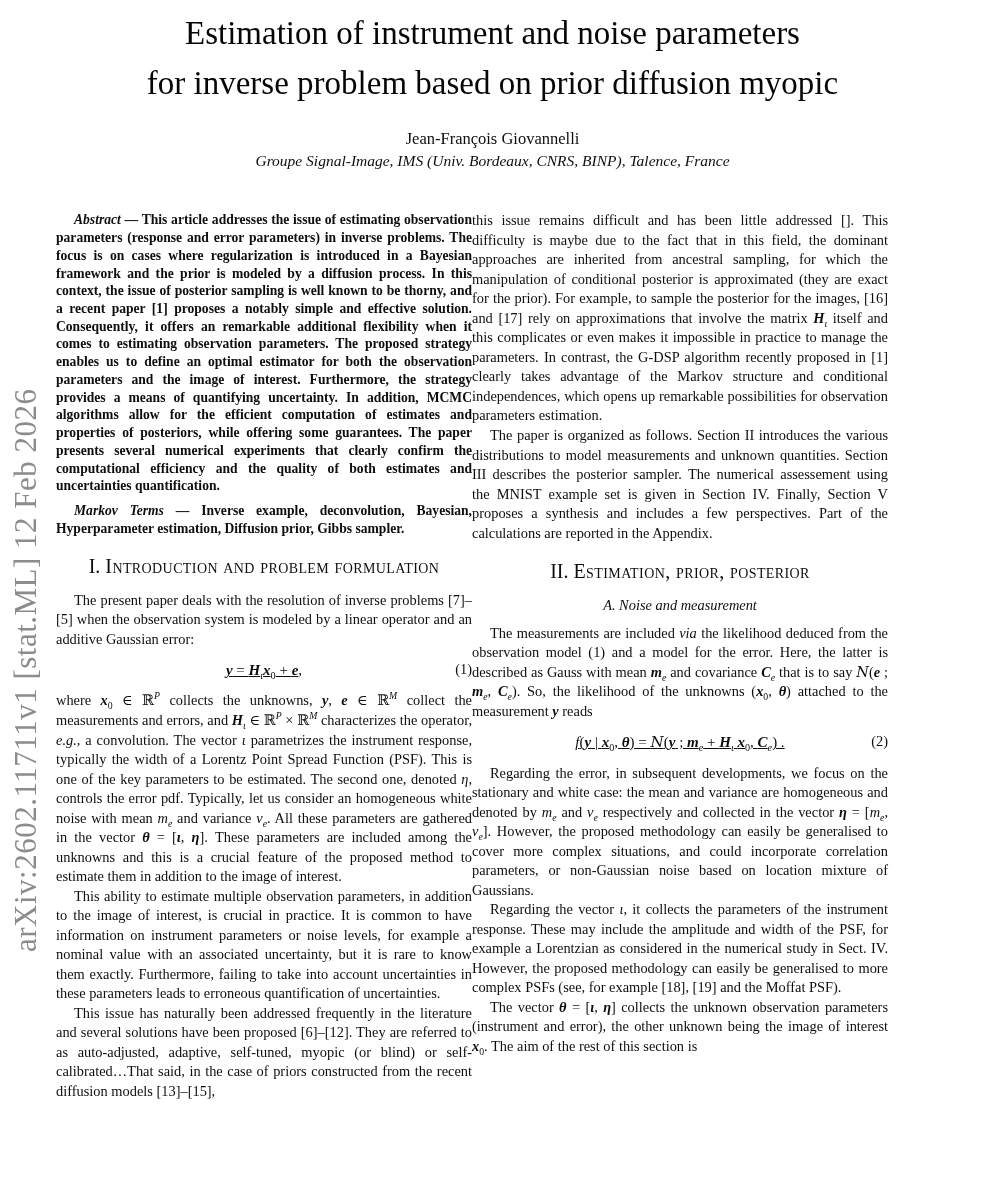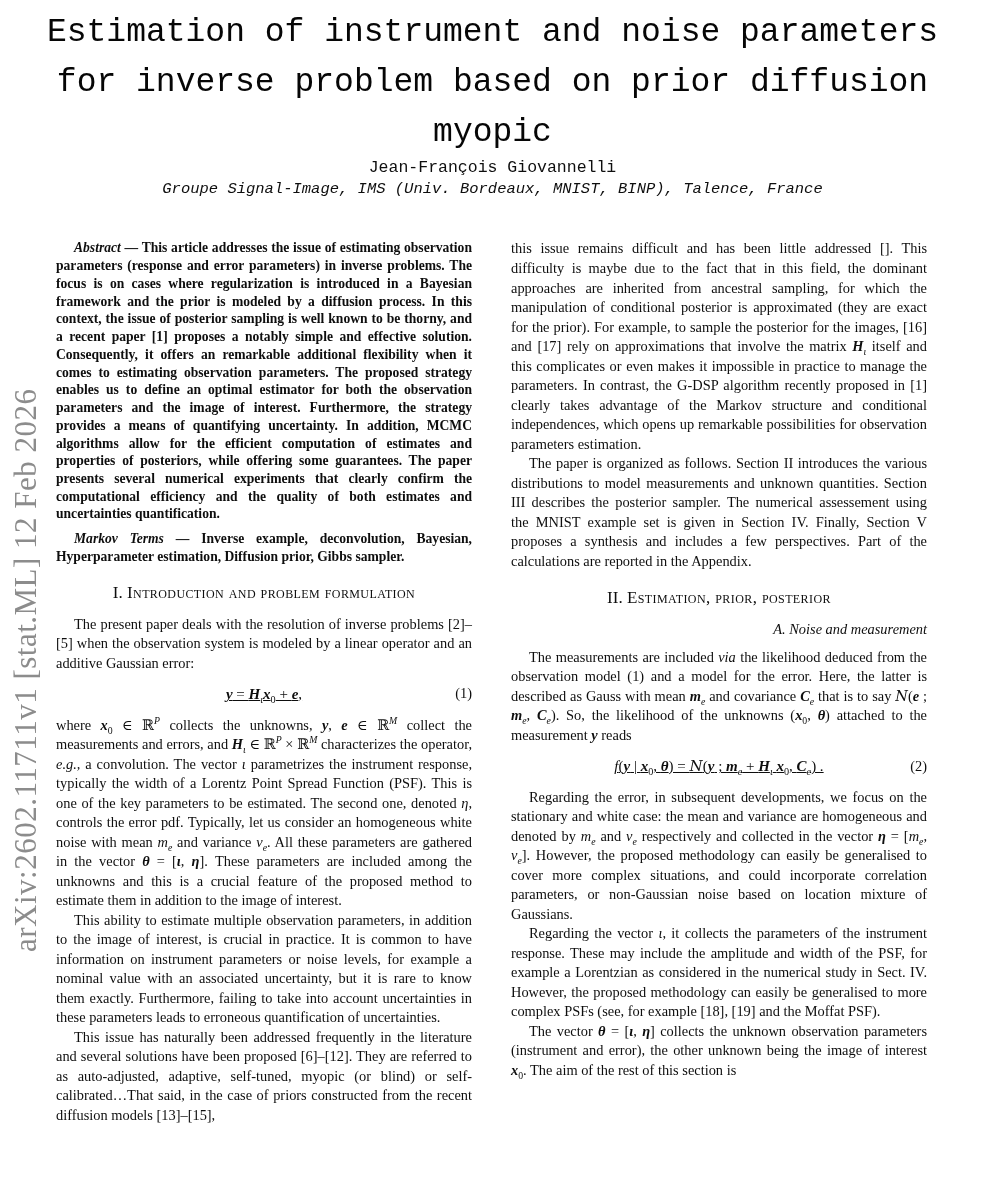--- a/index.html
+++ b/index.html
@@ -8,70 +8,70 @@
     position:relative; width:985px; height:1200px; margin:0 auto;
     background:#ffffff; color:#0e0e0e; overflow:hidden;
     font-family:"Liberation Serif","DejaVu Serif",serif;
   }
   .arxiv-stamp {
     position:absolute; top:952px; left:8px;
     transform-origin:0 0; transform:rotate(-90deg);
     white-space:nowrap; font-size:31px; letter-spacing:0.5px;
     color:#8c8c8c; font-family:"Liberation Serif","DejaVu Serif",serif;
   }
-  .header { text-align:center; padding-top:8px;font-family:Liberation Mono, monospace; }
+  .header { text-align:center; padding-top:8px; }
   .title { font-size:33px; font-weight:400; line-height:1.52; color:#060606; }
-  .author { font-size:16.5px; }
+  .author { margin-top:21px; font-size:16.5px; }
   .affil { margin-top:3px; font-size:15.5px; font-style:italic; }
-  .columns { display:flex; gap:39px; padding:0 56px; margin-top:41px; }
+  .columns { display:flex; padding:0 56px; margin-top:41px; }
   .col { width:416px; text-align:justify; font-size:14.4px; line-height:1.355; }
   p { text-indent:0; }
   p.indent { text-indent:18px; }
   .abstract, .index-terms {
     font-weight:bold; font-size:13.6px; line-height:1.305; text-indent:18px;
   }
   .index-terms { margin-top:7px; }
   .lead { font-style:italic; font-weight:bold; }
-  .section-heading { text-align:center; text-indent:0; margin:15px 0 11px; font-size:17px; }
+  .section-heading { text-align:center; text-indent:0; margin:15px 0 11px; font-size:20px; }
   .section-heading .sc { font-variant:small-caps; letter-spacing:0.4px; }
-  .subsection-heading { font-style:italic; text-align:right; text-indent:0; margin:9px 0 8px; }
+  .subsection-heading { font-style:italic; text-align:center; text-indent:0; margin:9px 0 8px; }
   .equation { position:relative; text-align:center; text-indent:0; margin:11px 0; font-size:15px;text-decoration:underline; }
   .eq-num { position:absolute; right:0; top:50%; transform:translateY(-50%); font-size:14.4px; }
   .m  { font-style:italic; }
   .mb { font-style:italic; font-weight:bold; }
   .cal { font-style:italic; font-family:"DejaVu Serif",serif; }
   sub, sup { font-size:0.68em; line-height:0; }
 </style>
 </head>
 <body>
 
 <div class="page">
 
   <div class="arxiv-stamp">arXiv:2602.11711v1  [stat.ML]  12 Feb 2026</div>
 
   <div class="header">
     <div class="title">
       <div>Estimation of instrument and noise parameters</div>
       <div>for inverse problem based on prior diffusion myopic</div>
     </div>
     <div class="author">Jean-François Giovannelli</div>
-    <div class="affil">Groupe Signal-Image, IMS (Univ. Bordeaux, MNIST, BINP), Talence, France</div>
+    <div class="affil">Groupe Signal-Image, IMS (Univ. Bordeaux, CNRS, BINP), Talence, France</div>
   </div>
 
   <div class="columns">
 
     <div class="col">
 
       <p class="abstract"><span class="lead">Abstract</span><span> — </span><span>This article addresses the issue of estimating observation parameters (response and error parameters) in inverse problems. The focus is on cases where regularization is introduced in a Bayesian framework and the prior is modeled by a diffusion process. In this context, the issue of posterior sampling is well known to be thorny, and a recent paper [1] proposes a notably simple and effective solution. Consequently, it offers an remarkable additional flexibility when it comes to estimating observation parameters. The proposed strategy enables us to define an optimal estimator for both the observation parameters and the image of interest. Furthermore, the strategy provides a means of quantifying uncertainty. In addition, MCMC algorithms allow for the efficient computation of estimates and properties of posteriors, while offering some guarantees. The paper presents several numerical experiments that clearly confirm the computational efficiency and the quality of both estimates and uncertainties quantification.</span></p>
 
       <p class="index-terms"><span class="lead">Markov Terms</span><span> — </span><span>Inverse example, deconvolution, Bayesian, Hyperparameter estimation, Diffusion prior, Gibbs sampler.</span></p>
 
       <p class="section-heading"><span>I.</span> <span class="sc">Introduction and problem formulation</span></p>
 
-      <p class="indent">The present paper deals with the resolution of inverse problems [2]–[5] when the observation system is modeled by a linear operator and an additive Gaussian error:</p>
+      <p class="indent">The present paper deals with the resolution of inverse problems [7]–[5] when the observation system is modeled by a linear operator and an additive Gaussian error:</p>
 
       <div class="equation">
         <span><span class="mb">y</span> = <span class="mb">H</span><sub class="m">ι</sub><span class="mb">x</span><sub>0</sub> + <span class="mb">e</span>,</span>
         <span class="eq-num">(1)</span>
       </div>
 
       <p>where <span class="mb">x</span><sub>0</sub> ∈ ℝ<sup class="m">P</sup> collects the unknowns, <span class="mb">y</span>, <span class="mb">e</span> ∈ ℝ<sup class="m">M</sup> collect the measurements and errors, and <span class="mb">H</span><sub class="m">ι</sub> ∈ ℝ<sup class="m">P</sup> × ℝ<sup class="m">M</sup> characterizes the operator, <i>e.g.,</i> a convolution. The vector <span class="m">ι</span> parametrizes the instrument response, typically the width of a Lorentz Point Spread Function (PSF). This is one of the key parameters to be estimated. The second one, denoted <span class="m">η</span>, controls the error pdf. Typically, let us consider an homogeneous white noise with mean <span class="m">m</span><sub class="m">e</sub> and variance <span class="m">v</span><sub class="m">e</sub>. All these parameters are gathered in the vector <span class="mb">θ</span> = [<span class="mb">ι</span>, <span class="mb">η</span>]. These parameters are included among the unknowns and this is a crucial feature of the proposed method to estimate them in addition to the image of interest.</p>
 
       <p class="indent">This ability to estimate multiple observation parameters, in addition to the image of interest, is crucial in practice. It is common to have information on instrument parameters or noise levels, for example a nominal value with an associated uncertainty, but it is rare to know them exactly. Furthermore, failing to take into account uncertainties in these parameters leads to erroneous quantification of uncertainties.</p>
 

